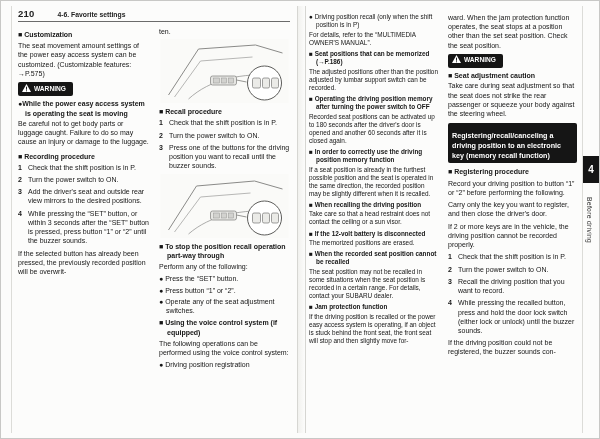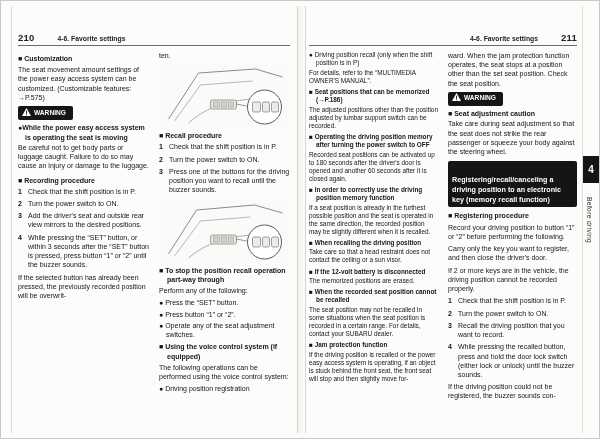--- a/index.html
+++ b/index.html
@@ -5,35 +5,35 @@
   html,body{margin:0;padding:0;}
   body{width:600px;height:439px;background:#e7e7e5;font-family:"Liberation Sans",sans-serif;color:#161616;}
   .spread{position:relative;width:600px;height:439px;background:#fcfcfb;border:1px solid #c8c8c6;box-sizing:border-box;overflow:hidden;}
   .edge{position:absolute;top:5px;bottom:5px;width:0;border-left:1px solid #dcdcd8;}
   .edge.l{left:10px;}
   .edge.r{left:581px;}
   .gutter{position:absolute;left:296px;top:5px;bottom:5px;width:7px;border-left:1px solid #d6d6d2;border-right:1px solid #d6d6d2;background:linear-gradient(to right,#f1f1ee,#fcfcfb);}
   .page{position:absolute;top:7px;}
   .page-left{left:17px;width:272px;}
   .page-right{left:308px;width:268px;}
-  .page-header{display:flex;align-items:baseline;gap:23px;border-bottom:1px solid #6b6b6b;padding-bottom:2px;font-size:6.8px;font-weight:bold;color:#222;margin-top:24px;}
+  .page-header{display:flex;align-items:baseline;gap:23px;border-bottom:1px solid #6b6b6b;padding-bottom:2px;font-size:6.8px;font-weight:bold;color:#222;}
   .page-header.align-right{justify-content:flex-end;}
   .pagenum{font-size:9.5px;font-weight:bold;letter-spacing:.2px;}
   .cols{display:flex;gap:10px;margin-top:5px;height:400px;overflow:hidden;}
   .col{flex:1;min-width:0;font-size:7px;line-height:1.32;}
   .col.notes{font-size:6.4px;line-height:1.26;}
   .para{margin:0 0 3px;}
   .col.notes .para{margin:0 0 2px;}
   .sqh{font-weight:bold;margin:3px 0 2px;padding-left:8px;text-indent:-8px;}
   .col.notes .sqh{margin:3px 0 1.5px;padding-left:7px;text-indent:-7px;}
   .bullet{padding-left:7px;text-indent:-7px;margin:0 0 2px;}
   .step{display:flex;margin:0 0 3px;}
   .step .n{flex:0 0 10px;font-weight:bold;}
   .step .t{flex:1;}
-  .blackbar{background:#151515;color:#fff;font-weight:bold;font-size:7.2px;line-height:1.35;padding:14px 4px 3px;border-radius:2px;margin:5px 0 4px;}
+  .blackbar{background:#151515;color:#fff;font-weight:bold;font-size:7.2px;line-height:1.35;padding:8px 4px 3px;border-radius:2px;margin:5px 0 4px;}
   .warn{margin:4px 0 5px;}
   .warn-bar{display:inline-flex;align-items:center;gap:3px;background:#151515;color:#fff;font-weight:bold;font-size:6.6px;padding:1.5px 7px 2px 4px;border-radius:2px;margin-bottom:2px;}
   .warn-item{font-weight:bold;margin:1px 0;padding-left:7px;text-indent:-7px;}
   .warn-body{margin:0 0 2px;}
   .illus{width:100%;height:64px;margin:2px 0 4px;}
   .illus svg{display:block;width:100%;height:100%;}
   .tabnum{position:absolute;left:582px;top:155px;width:16px;height:27px;background:#151515;color:#fff;font-weight:bold;font-size:10px;display:flex;align-items:center;justify-content:center;}
   .tablabel{position:absolute;left:585px;top:196px;writing-mode:vertical-rl;font-size:6.8px;color:#333;letter-spacing:.3px;}
 </style>
 </head>
@@ -152,24 +152,20 @@
 
         <p class="sqh">■ Using the voice control system (if equipped)</p>
         <p class="para">The following operations can be performed using the voice control system:</p>
         <p class="bullet">● Driving position registration</p>
       </div>
 
     </div>
   </div>
 
   <div class="page page-right">
-    <div class="page-header align-right">
-      <span>4-6. Favorite settings</span>
-      <span class="pagenum">211</span>
-    </div>
     <div class="cols">
 
       <div class="col notes">
         <p class="bullet">● Driving position recall (only when the shift position is in P)</p>
         <p class="para">For details, refer to the “MULTIMEDIA OWNER'S MANUAL”.</p>
 
         <p class="sqh">■ Seat positions that can be memorized (→P.186)</p>
         <p class="para">The adjusted positions other than the position adjusted by lumbar support switch can be recorded.</p>
 
         <p class="sqh">■ Operating the driving position memory after turning the power switch to OFF</p>

